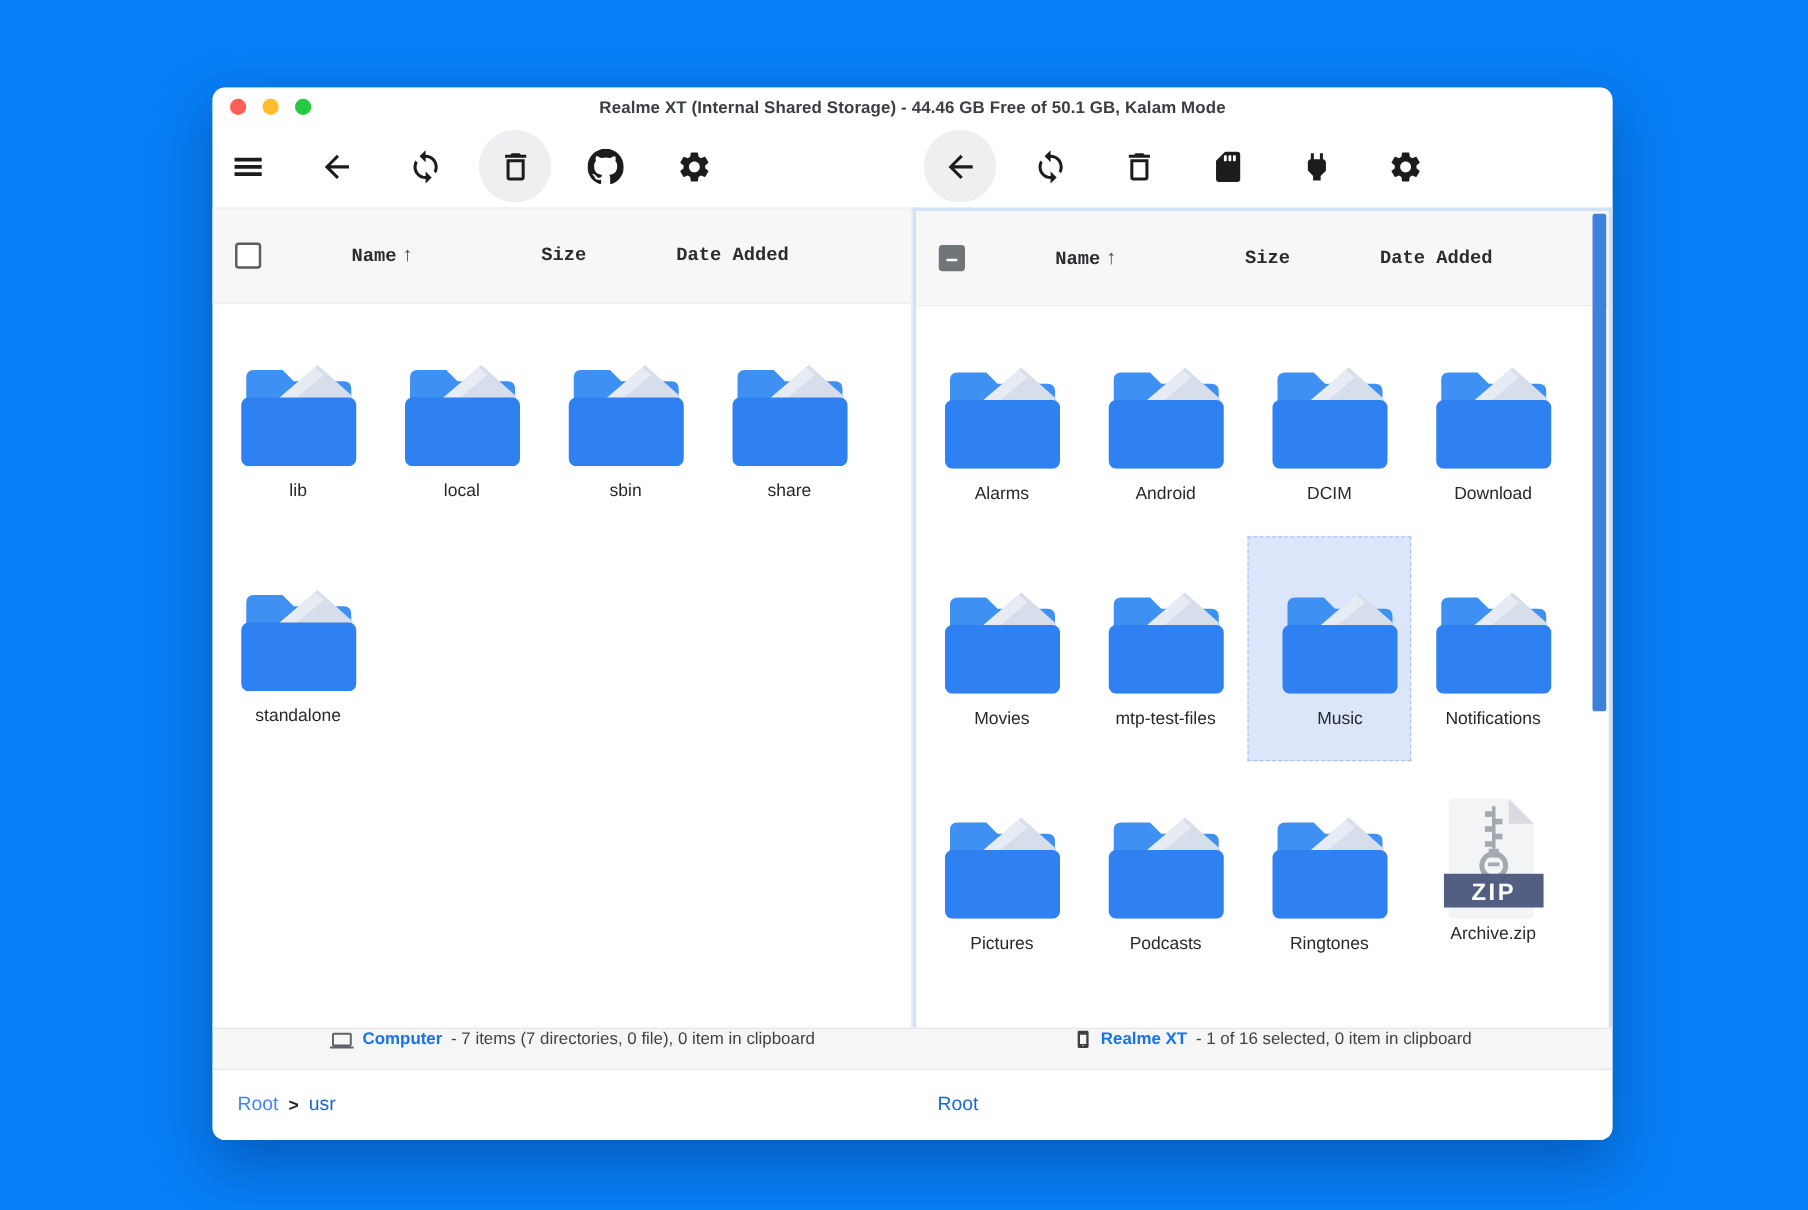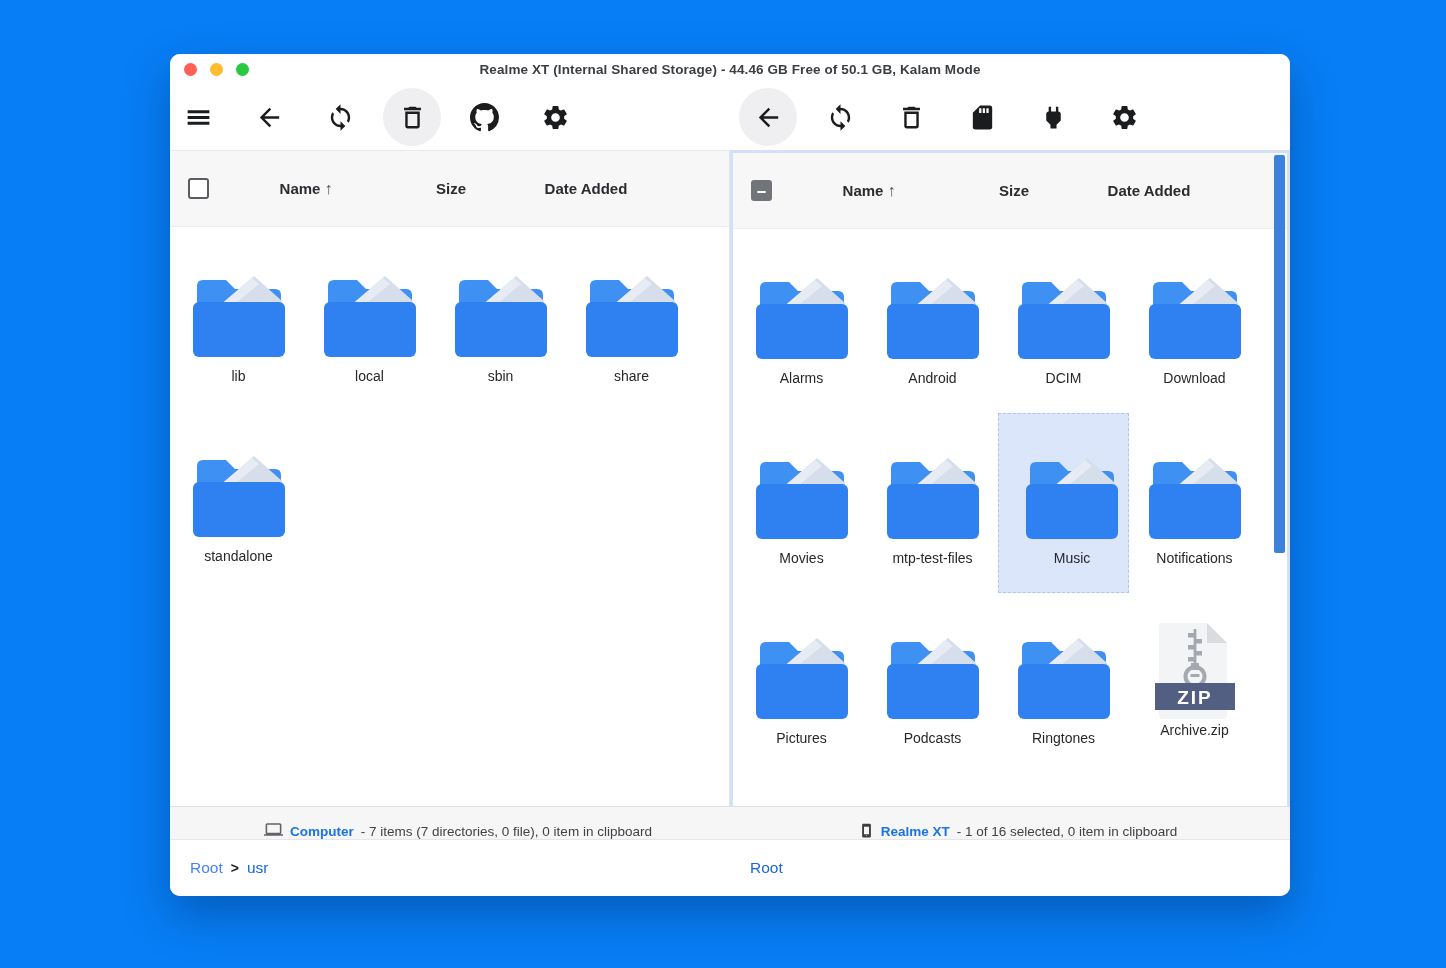--- a/index.html
+++ b/index.html
@@ -4,21 +4,21 @@
 <style>
   * { margin:0; padding:0; box-sizing:border-box; }
   html,body { width:1446px; height:968px; }
   body {
     background:#077ef5;
     font-family:"Liberation Sans", sans-serif;
     position:relative;
     overflow:hidden;
   }
   .window {
-    position:absolute; left:170px; top:54px; width:1120px; height:842px;
+    position:absolute; left:170px; top:70px; width:1120px; height:842px;
     background:#fff; border-radius:10px; overflow:hidden;
     box-shadow:0 18px 45px rgba(0,30,80,.35);
     display:flex; flex-direction:column;
   }
   
   .titlebar { height:30px; position:relative; display:flex; align-items:center; justify-content:center; background:#fff; }
   .traffic { position:absolute; left:14px; top:0; height:30px; display:flex; align-items:center; gap:13px; }
   .light { width:13px; height:13px; border-radius:50%; }
   .light.red { background:#ff5f57; }
   .light.yellow { background:#febc2e; }
@@ -38,37 +38,37 @@
   .tbtn svg { width:29px; height:29px; display:block; }
   
   .pane-content { flex:1; display:flex; flex-direction:column; min-height:0; position:relative; background:#fff; }
   .pane.left .pane-content { border-top:1px solid #e9e9ea; border-right:1px solid #e4e4e6; }
   .pane.right .pane-content { border:3px solid #d2e1f8; border-bottom:none; }
   .listhead {
     height:76px; flex:0 0 76px; background:#f7f7f8;
     border-bottom:1px solid #ededee;
     display:grid; grid-template-columns:56px 160px 130px 140px 1fr; align-items:center;
   }
-  .colhead { text-align:center; font-size:15px; font-weight:700; color:#2a2c2f; }
+  .colhead { text-align:center; font-size:15px; font-weight:700; color:#2a2c2f;font-family:Liberation Mono, monospace; }
   .sortarrow { font-weight:400; color:#4b4e52; font-size:16px; margin-left:4px; }
   .cb { width:21px; height:21px; margin:0 auto; border:2px solid #5a5d61; border-radius:3px; background:#fff; cursor:pointer; position:relative; }
   .cb.indeterminate { background:#717579; border-color:#717579; }
   .cb.indeterminate .dash { position:absolute; left:4px; right:4px; top:8.5px; height:2.6px; background:#fff; border-radius:1px; }
   
   .files { flex:1; padding:4px 0 0 3px; display:grid; grid-template-columns:repeat(4,131px); grid-auto-rows:180px; align-content:start; overflow:hidden; }
   .cell { display:flex; flex-direction:column; align-items:center; padding-top:34px; cursor:pointer; }
   .cell.sel { background:#dbe6fa; outline:1px dashed #adc6ee; outline-offset:-1px;padding-left:17px; }
   .ficon { width:100px; height:92px; }
   .ficon svg { width:100%; height:100%; display:block; }
   .flabel { margin-top:11px; font-size:14px; color:#26282b; white-space:nowrap; }
   
   .scrollbar-thumb { position:absolute; right:2px; top:2px; width:11px; height:398px; background:#3c82dd; border-radius:2px; cursor:pointer; }
   
   .statusbar { height:34px; flex:0 0 34px; background:#f6f6f7; border-top:1px solid #e1e1e3; border-bottom:1px solid #e6e6e8; display:flex; }
-  .statushalf { flex:1; display:flex; align-items:flex-end; justify-content:center; gap:7px; font-size:13.5px; color:#3f4246;padding-left:16px; }
+  .statushalf { flex:1; display:flex; align-items:flex-start; justify-content:center; gap:7px; font-size:13.5px; color:#3f4246;padding-left:16px; }
   .statushalf svg { display:block; }
   .devlink { color:#1a73e8; font-weight:700; cursor:pointer; text-decoration:none; }
   
   .crumbrow { height:56px; flex:0 0 56px; background:#fff; display:flex;text-align:center; }
   .crumbhalf { flex:1; display:flex; align-items:center; padding-left:20px; gap:8px; font-size:15.5px; }
   .crumb-root { color:#4285f4; font-weight:500; cursor:pointer; }
   .crumb-sep { color:#202124; font-weight:700; font-size:14px; }
   .crumb-current { color:#1866d6; font-weight:400; cursor:pointer; }
   .zip-band-text { font:700 19px "Liberation Sans", sans-serif; fill:#ffffff; letter-spacing:2px; }
 </style>

